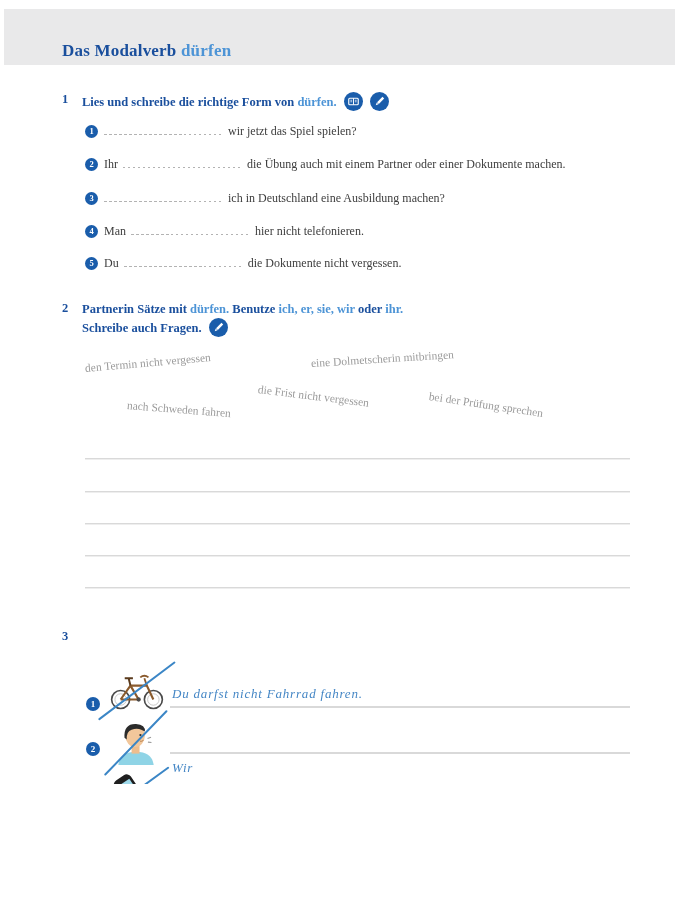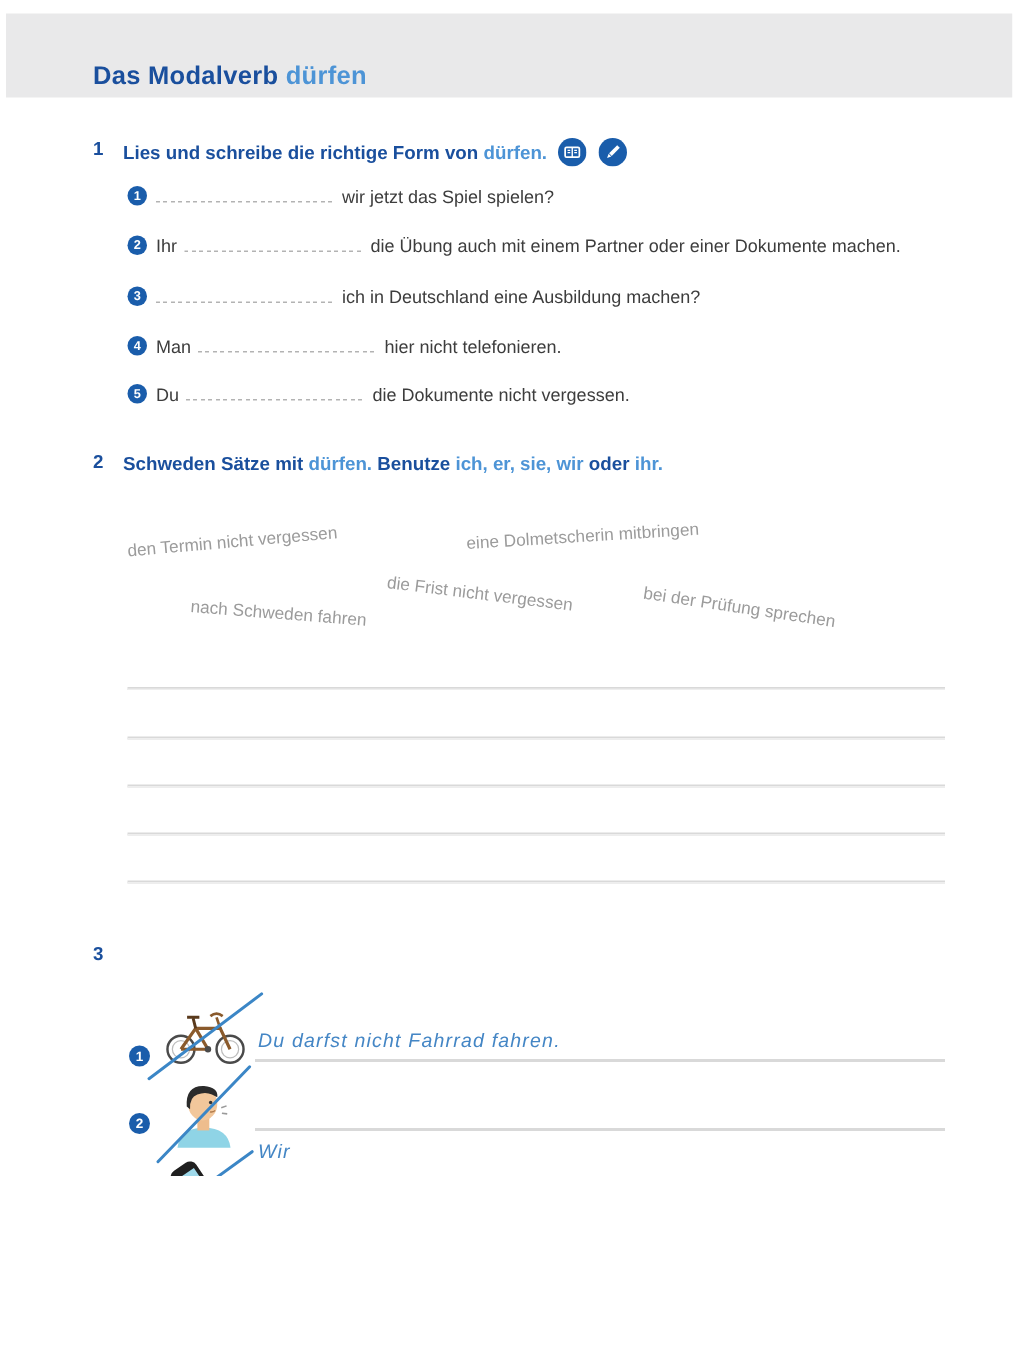--- a/index.html
+++ b/index.html
@@ -1,19 +1,19 @@
 <!DOCTYPE html>
 <html><head>
 <meta charset="utf-8">
 <style>
   * { margin:0; padding:0; box-sizing:border-box; }
   body { background:#fff; }
   .page {
     position:relative; width:675px; height:784px; background:#ffffff;
-    font-family:Liberation Sans, sans-serif; overflow:hidden;
+    font-family:Liberation Serif, serif; overflow:hidden;
   }
 
   
   .band { position:absolute; left:4px; right:0; top:9px; height:56px; background:#e9e9ea; }
   .page-title { position:absolute; left:62px; top:41px; font-size:17px; font-weight:bold; color:#1a4f9d; letter-spacing:0.2px; }
   .page-title .kw { color:#4d94d6; }
 
   
   .ex-head { position:absolute; display:flex; align-items:flex-start; color:#1a4f9d; font-weight:bold; font-size:12.5px; }
   .ex-head .ex-num { width:20px; flex:0 0 20px; }
@@ -114,26 +114,36 @@
     <span class="badge">5</span>
     <span class="pre">Du</span>
     <span class="blank"></span>
     <span class="post">die Dokumente nicht vergessen.</span>
   </div>
 
   <div class="ex-head" style="left:62px; top:301px;">
     <span class="ex-num">2</span>
     <div class="ex2-lines">
       <div>
-        <span>Schweden Sätze mit</span>
+        <span>Partnerin Sätze mit</span>
         <span class="kw">dürfen.</span>
         <span>Benutze</span>
         <span class="kw">ich, er, sie, wir</span>
         <span>oder</span>
         <span class="kw">ihr.</span>
+      </div>
+      <div>
+        <span>Schreibe auch Fragen.</span>
+        <svg class="circle-icon" viewBox="0 0 20 20">
+          <circle cx="10" cy="10" r="10" fill="#1a5dab"></circle>
+          <g transform="rotate(45 10 10)">
+            <rect x="8.7" y="4.3" width="2.6" height="8" fill="#fff"></rect>
+            <path d="M8.7 12.8 L11.3 12.8 L10 15.6 Z" fill="#fff"></path>
+          </g>
+        </svg>
       </div>
     </div>
   </div>
 
   <span class="phrase ph0">den Termin nicht vergessen</span>
   <span class="phrase ph1">eine Dolmetscherin mitbringen</span>
   <span class="phrase ph2">die Frist nicht vergessen</span>
   <span class="phrase ph3">nach Schweden fahren</span>
   <span class="phrase ph4">bei der Prüfung sprechen</span>
 

